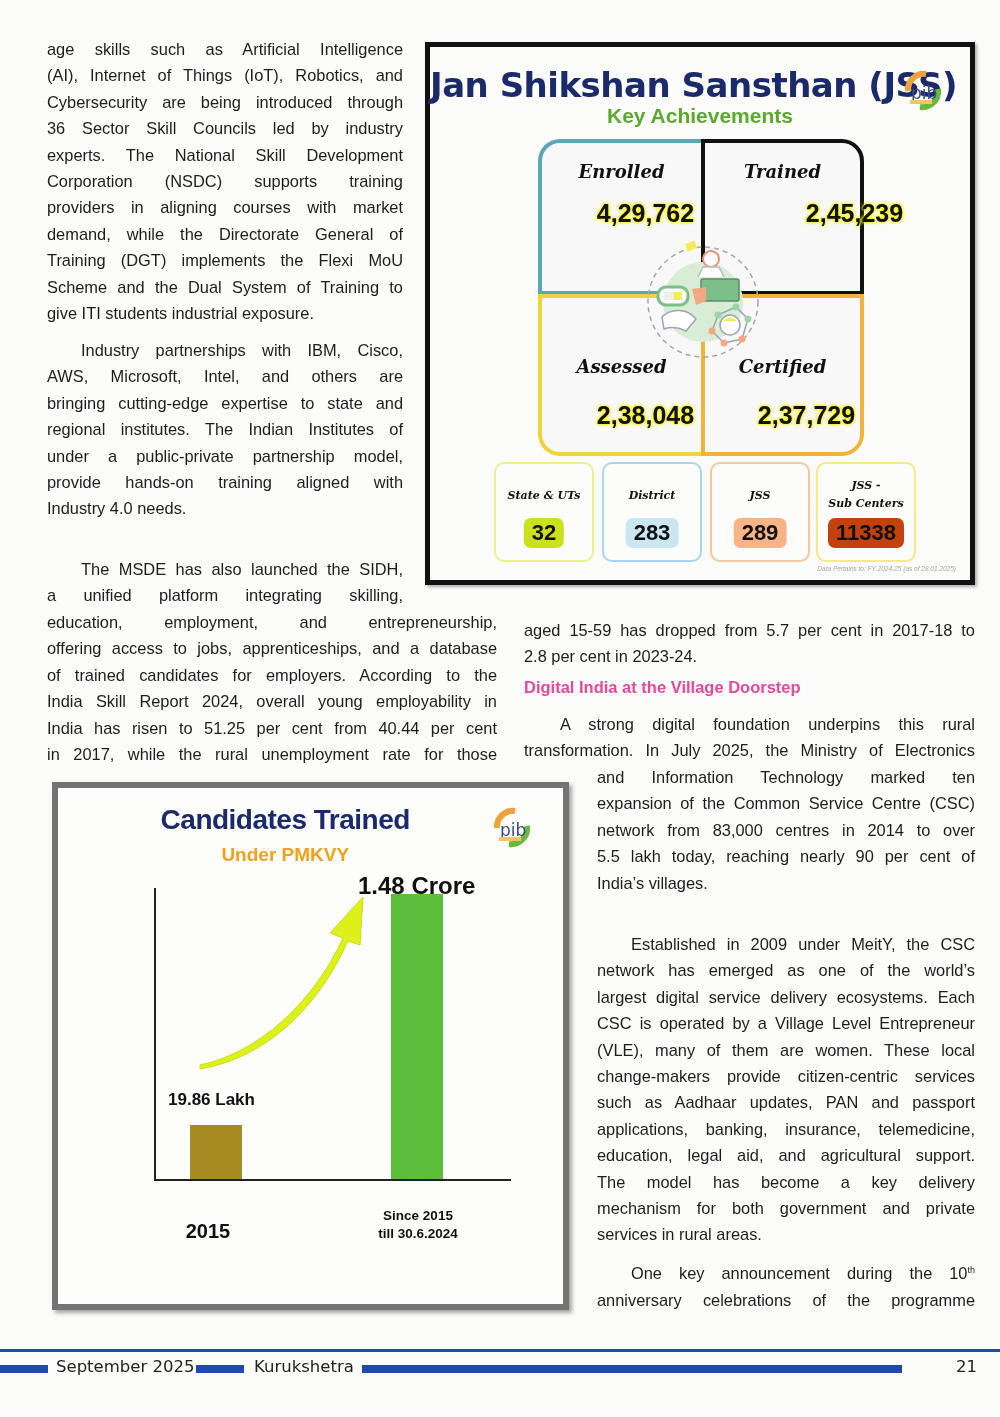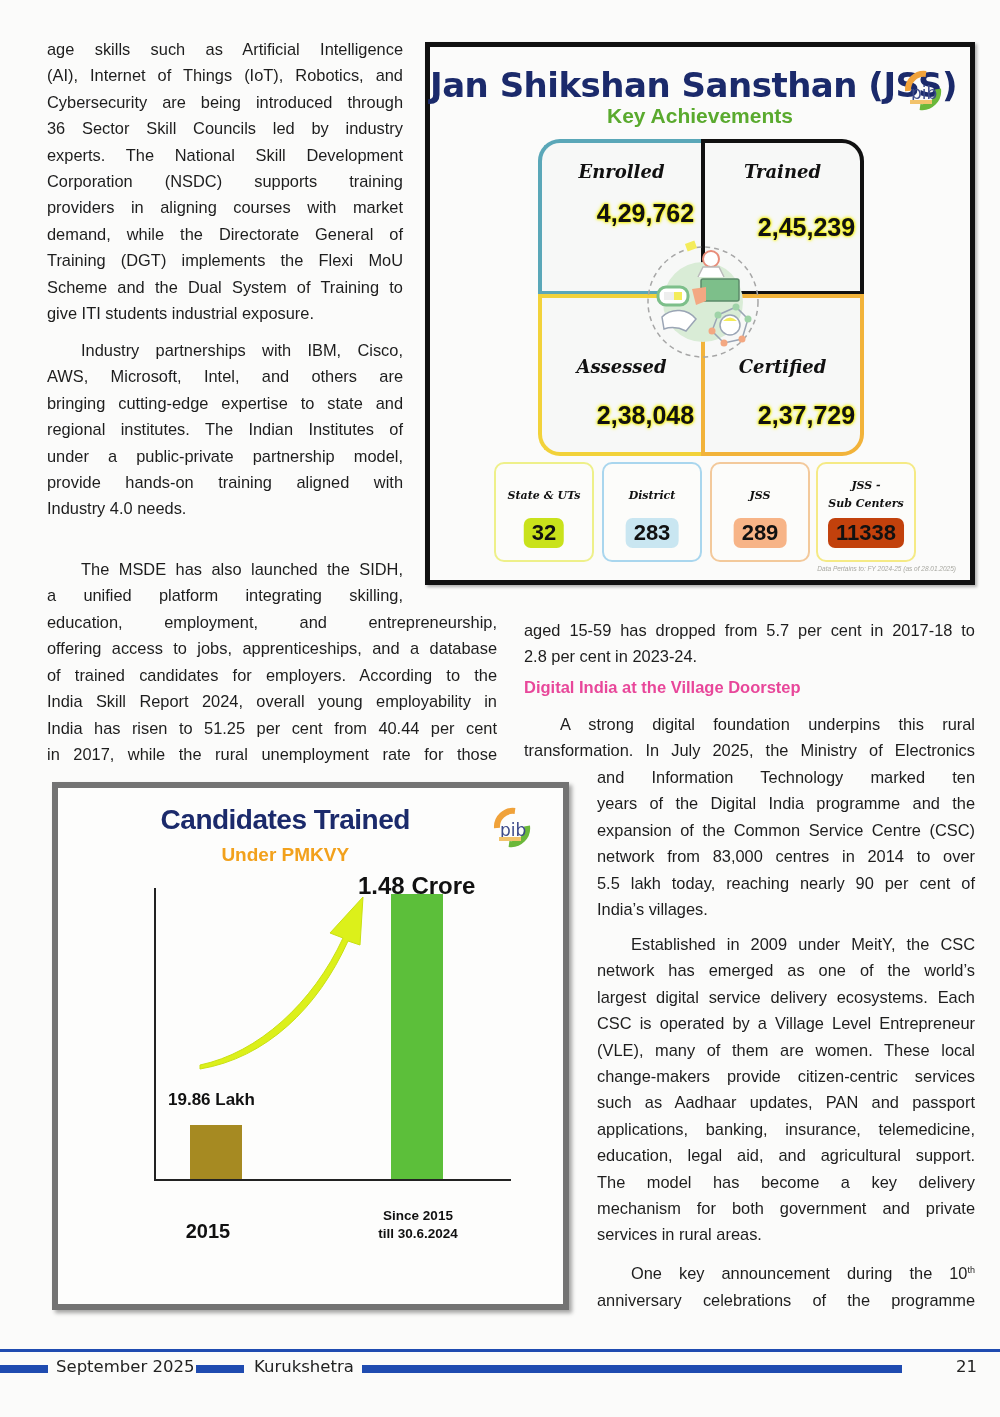--- a/index.html
+++ b/index.html
@@ -94,21 +94,20 @@
 </div>
 
 <div class="h-section">Digital India at the Village Doorstep</div>
 
 <div class="para" style="left:524px; top:711px; width:451px;">
   <span class="line" style="padding-left:36px;">A strong digital foundation underpins this rural</span>
   <span class="line">transformation. In July 2025, the Ministry of Electronics</span>
 </div>
 <div class="para" style="left:597px; top:764px; width:378px;">
   <span class="line">and Information Technology marked ten</span>
-  <span class="line">years of the Digital India programme and the</span>
   <span class="line">expansion of the Common Service Centre (CSC)</span>
   <span class="line">network from 83,000 centres in 2014 to over</span>
   <span class="line">5.5 lakh today, reaching nearly 90 per cent of</span>
   <span class="line last">India’s villages.</span>
 </div>
 
 <div class="para" style="left:597px; top:931px; width:378px;">
   <span class="line" style="padding-left:34px;">Established in 2009 under MeitY, the CSC</span>
   <span class="line">network has emerged as one of the world’s</span>
   <span class="line">largest digital service delivery ecosystems. Each</span>
@@ -140,21 +139,21 @@
       <rect x="8" y="31" width="22" height="4" fill="#f2c36b"></rect>
     </svg>
   </div>
 
   <div class="quad q-enr">
     <div class="lbl" style="top:18px;">Enrolled</div>
     <div class="val" style="top:56px;">4,29,762</div>
   </div>
   <div class="quad q-tra">
     <div class="lbl" style="top:18px;">Trained</div>
-    <div class="val" style="top:70px;">2,45,239</div>
+    <div class="val" style="top:56px;margin-left:48px;">2,45,239</div>
   </div>
   <div class="quad q-ass">
     <div class="lbl" style="top:58px;">Assessed</div>
     <div class="val" style="top:103px;">2,38,048</div>
   </div>
   <div class="quad q-cer">
     <div class="lbl" style="top:58px;">Certified</div>
     <div class="val" style="top:103px;">2,37,729</div>
   </div>
 

